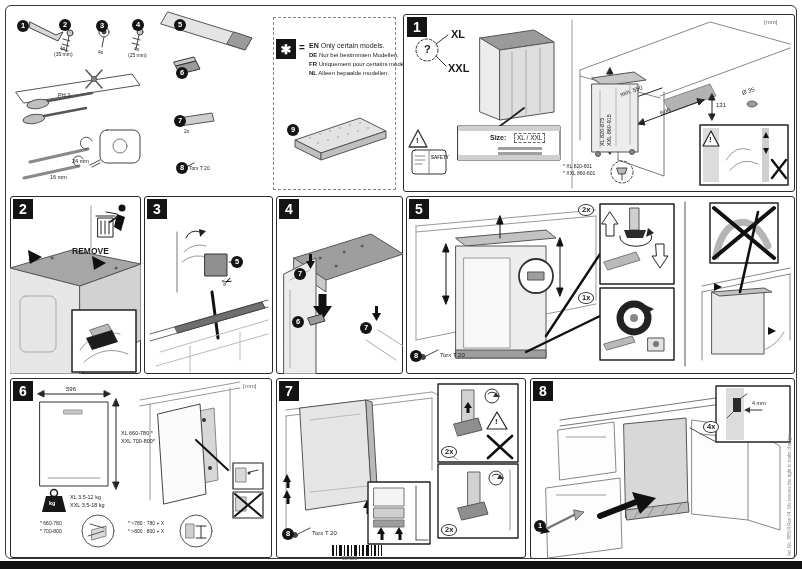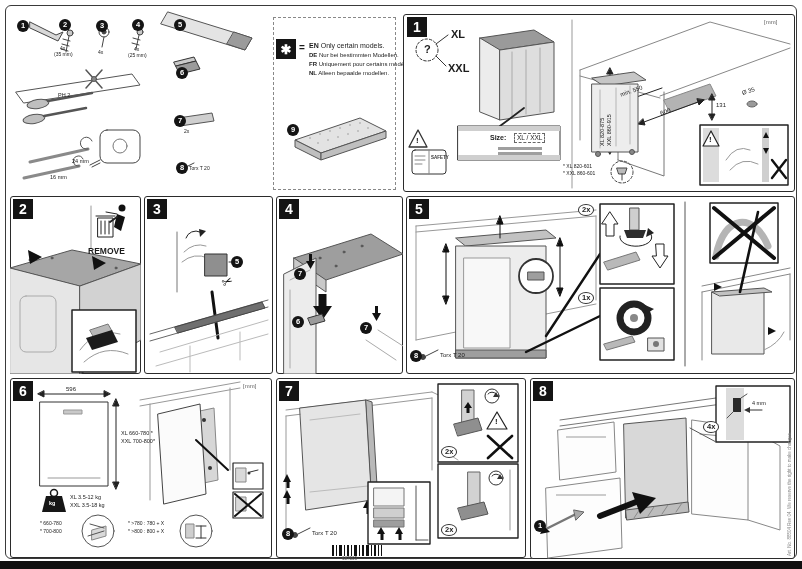--- a/index.html
+++ b/index.html
@@ -278,21 +278,21 @@
       <polygon points="28,250 42,257 30,264" fill="#111" stroke="none"></polygon>
       <polygon points="92,256 106,263 94,270" fill="#111" stroke="none"></polygon>
     </g>
     <g>
       <rect x="72" y="310" width="64" height="62" fill="#fff" stroke="#222" stroke-width="1.5"></rect>
       <path d="M80,350 q16,-22 40,-16 M84,362 q20,-18 44,-8" stroke="#999" fill="none"></path>
       <polygon points="90,330 108,324 112,331 94,337" fill="#b9b9b9" stroke="#777"></polygon>
       <polygon points="86,338 112,330 118,342 92,350" fill="#1c1c1c"></polygon>
     </g>
   </svg>
-  <span class="t" style="left:88px;top:246px;font-size:8.5px;font-weight:700;">REMOVE</span>
+  <span class="t" style="left:72px;top:246px;font-size:8.5px;font-weight:700;">REMOVE</span>
 
   <div class="panel" style="left:144px;top:196px;width:129px;height:178px;"></div>
   <div class="sq stepnum" style="left:147px;top:199px">
       <span>3</span>
     </div>
   <svg class="art" style="left:144px;top:196px" width="129" height="178" viewBox="144 196 129 178" stroke-linecap="round" stroke-linejoin="round">
     <path d="M177,232 L177,292" stroke="#777"></path>
     <g fill="none">
       <path d="M186,238 a10,10 0 0 1 14,-6" stroke="#222"></path>
         <polygon points="199,229 206,231 200,237" fill="#222"></polygon>

